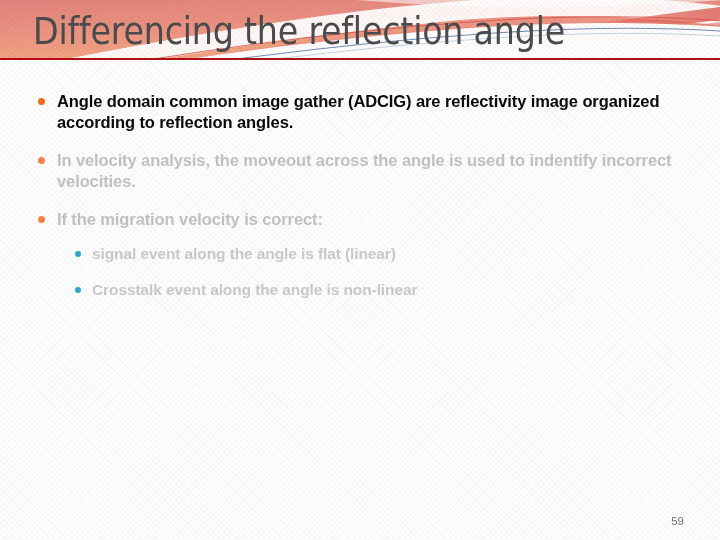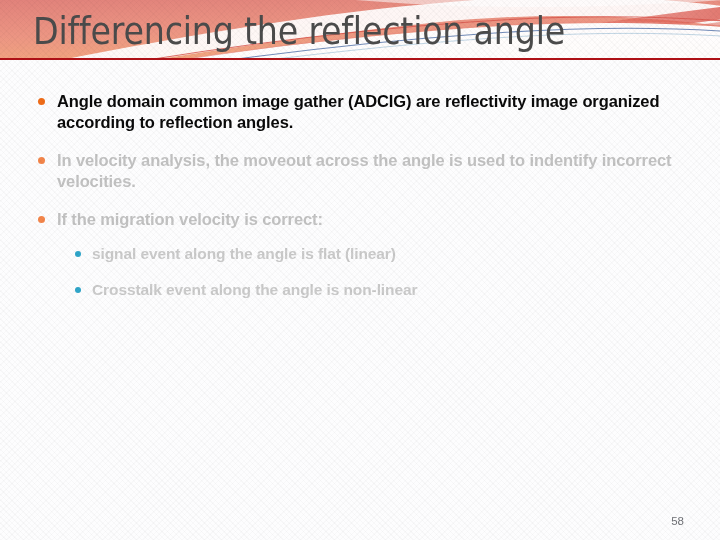--- a/index.html
+++ b/index.html
@@ -230,16 +230,16 @@
 
     <div class="gap-d"></div>
 
     <div class="bullet-row lvl2">
       <span class="dot"></span>
       <span class="txt">Crosstalk event along the angle is non-linear</span>
     </div>
 
   </div>
 
-  <div class="pagenum">58</div>
+  <div class="pagenum">59</div>
 
   <div class="texture"></div>
 </div>
 
 </body></html>

